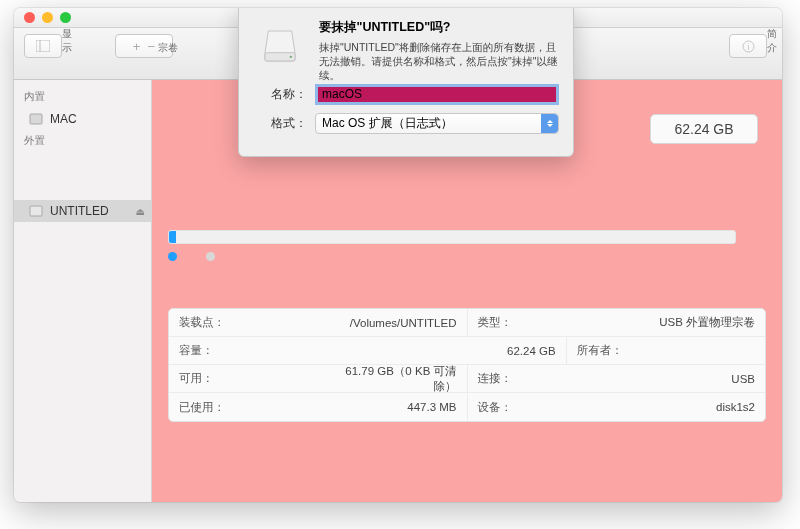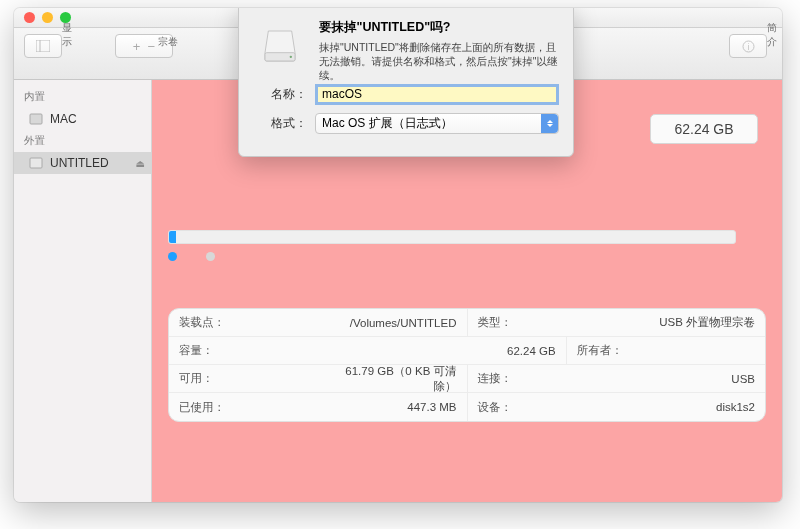--- a/index.html
+++ b/index.html
@@ -5,52 +5,52 @@
 * { margin:0; padding:0; box-sizing:border-box; font-family:-apple-system,"Helvetica Neue",sans-serif; }
 body { background:#fff; width:800px; height:529px; position:relative; overflow:hidden; }
 .win { position:absolute; left:14px; top:8px; width:768px; height:494px; background:#ececec; border-radius:6px; box-shadow:0 10px 35px rgba(0,0,0,0.25),0 0 0 1px rgba(0,0,0,0.08); overflow:hidden; }
 .titlebar { height:20px; display:flex; align-items:center; justify-content:center; font-size:12px; color:#4a4a4a; position:relative; background:linear-gradient(#f7f7f7,#ececec); border-bottom:1px solid #d0d0d0; }
 .traffic { position:absolute; left:10px; top:4px; display:flex; gap:7px; }
 .traffic span { width:11px; height:11px; border-radius:50%; display:block; }
 .tl-r{background:#ff5f57;} .tl-y{background:#ffbd2e;} .tl-g{background:#28c940;}
 .toolbar { height:52px; background:linear-gradient(#f6f6f6,#e8e8e8); border-bottom:1px solid #c7c7c7; display:flex; align-items:flex-start; padding:6px 10px 0; position:relative; }
 .tbtn { height:24px; min-width:38px; border:1px solid #c8c8c8; background:linear-gradient(#fff,#f3f3f3); border-radius:4px; display:flex; align-items:center; justify-content:center; font-size:12px; color:#707070; margin-right:5px; }
 .tbtn.wide{min-width:58px;} .tbtn svg{opacity:.55}
-.tlabel { position:absolute; bottom:9px; font-size:10px; color:#6b6b6b;margin-left:43px; }
+.tlabel { position:absolute; bottom:3px; font-size:10px; color:#6b6b6b;margin-left:43px; }
 .tcol{display:flex;flex-direction:column;align-items:center;position:relative;}
 .spacer{flex:1}
 .content { display:flex; height:calc(100% - 72px); }
 .sidebar { width:138px; background:#f3f1f2; border-right:1px solid #d5d5d5; font-size:12px; padding-top:6px; }
 .sb-section { color:#777; font-size:10.5px; padding:4px 10px; }
 .sb-item { display:flex; align-items:center; height:22px; padding:0 6px 0 14px; color:#333; }
-.sb-item.sel { background:#d7d7d7; }
+.sb-item.sel { background:#d7d7d7;margin-top:48px; }
 .sb-item .disk{width:16px;height:16px;margin-right:6px;display:inline-flex;align-items:center;justify-content:center;}
 .sb-item .eject{margin-left:auto;font-size:10px;color:#8a8a8a;}
 .main { flex:1; background:#fca5a5; position:relative; padding:16px; overflow:hidden; }
 .cap-box { position:absolute; right:24px; top:34px; width:108px; height:30px; border:1px solid #d7d7d7; border-radius:5px; display:flex; align-items:center; justify-content:center; font-size:14px; color:#444; background:#fafafa; }
 .bar { position:absolute; left:16px; top:150px; width:568px; height:14px; border-radius:3px; background:#f0f0f0; border:1px solid #e3e3e3; overflow:hidden;}
 .bar .fill{height:100%; width:1.2%; background:#1fa0ff;}
 .blegend{position:absolute;left:16px;top:170px;display:flex;gap:24px;font-size:10.5px;color:#444;}
 .blegend span::before{content:"";display:inline-block;width:9px;height:9px;border-radius:50%;margin-right:5px;vertical-align:-1px;}
 .blegend .u::before{background:#1fa0ff;} .blegend .f::before{background:#d8d8d8;}
-.details { position:absolute; left:16px; right:16px; top:228px; border:1px solid #e1e1e1; border-radius:11px; background:#fafafa; font-size:11.5px; color:#444; }
+.details { position:absolute; left:16px; right:16px; top:228px; border:1px solid #e1e1e1; border-radius:5px; background:#fafafa; font-size:11.5px; color:#444; }
 .drow { display:flex; height:28px; border-bottom:1px solid #ececec; }
 .drow:last-child{border-bottom:none;}
 .dcell { flex:1; display:flex; align-items:center; padding:0 10px; }
 .dcell.k{color:#555;} .dcell.v{justify-content:flex-end;text-align:right;border-right:1px solid #ececec;}
 .dcell.v:last-child{border-right:none;}
 .dialog { position:absolute; left:224px; top:-4px; width:336px; background:#efefef; border:1px solid #c9c9c9; border-radius:0 0 6px 6px; box-shadow:0 8px 24px rgba(0,0,0,0.22); padding:14px 14px 12px; font-size:12px; }
 .dlg-top{display:flex;gap:12px;}
 .dlg-icon{width:54px;height:54px;flex-shrink:0;display:flex;align-items:center;justify-content:center;}
 .dlg-title{font-weight:600;font-size:12.5px;margin-bottom:4px;}
 .dlg-msg{font-size:10.5px;color:#444;line-height:1.35;}
 .dlg-form{margin:1px 0 10px 0;}
 .frow{display:flex;align-items:center;margin-bottom:8px;}
 .flabel{width:54px;text-align:right;margin-right:8px;color:#333;}
-.finput{flex:1;height:21px;border:3px solid #8fb8e8;border-radius:0;background:#fef9c3;padding:0 4px;font-size:12px;outline:none;}
+.finput{flex:1;height:21px;border:3px solid #8fb8e8;border-radius:0;background:#be185d;padding:0 4px;font-size:12px;outline:none;}
 .fselect{flex:1;height:21px;border:1px solid #c8c8c8;border-radius:4px;background:linear-gradient(#fff,#f5f5f5);display:flex;align-items:center;padding:0 6px;font-size:12px;position:relative;}
 .fselect .arr{position:absolute;right:0;top:0;bottom:0;width:17px;background:#5b9bec;border-radius:0 4px 4px 0;display:flex;flex-direction:column;align-items:center;justify-content:center;gap:1px;}
 .fselect .arr::before,.fselect .arr::after{content:"";border:3px solid transparent;}
 .fselect .arr::before{border-bottom-color:#fff;margin-bottom:0;}
 .fselect .arr::after{border-top-color:#fff;}
 .dlg-btns{display:flex;gap:10px;align-items:center;}
 .dbtn{height:20px;padding:0 14px;border:1px solid #c4c4c4;border-radius:4px;background:linear-gradient(#fff,#f1f1f1);font-size:11.5px;display:flex;align-items:center;}
 .dbtn.push{margin-left:auto;}
 .hd-icon{width:40px;height:40px;display:block;}
 .disk svg { display:block; }

